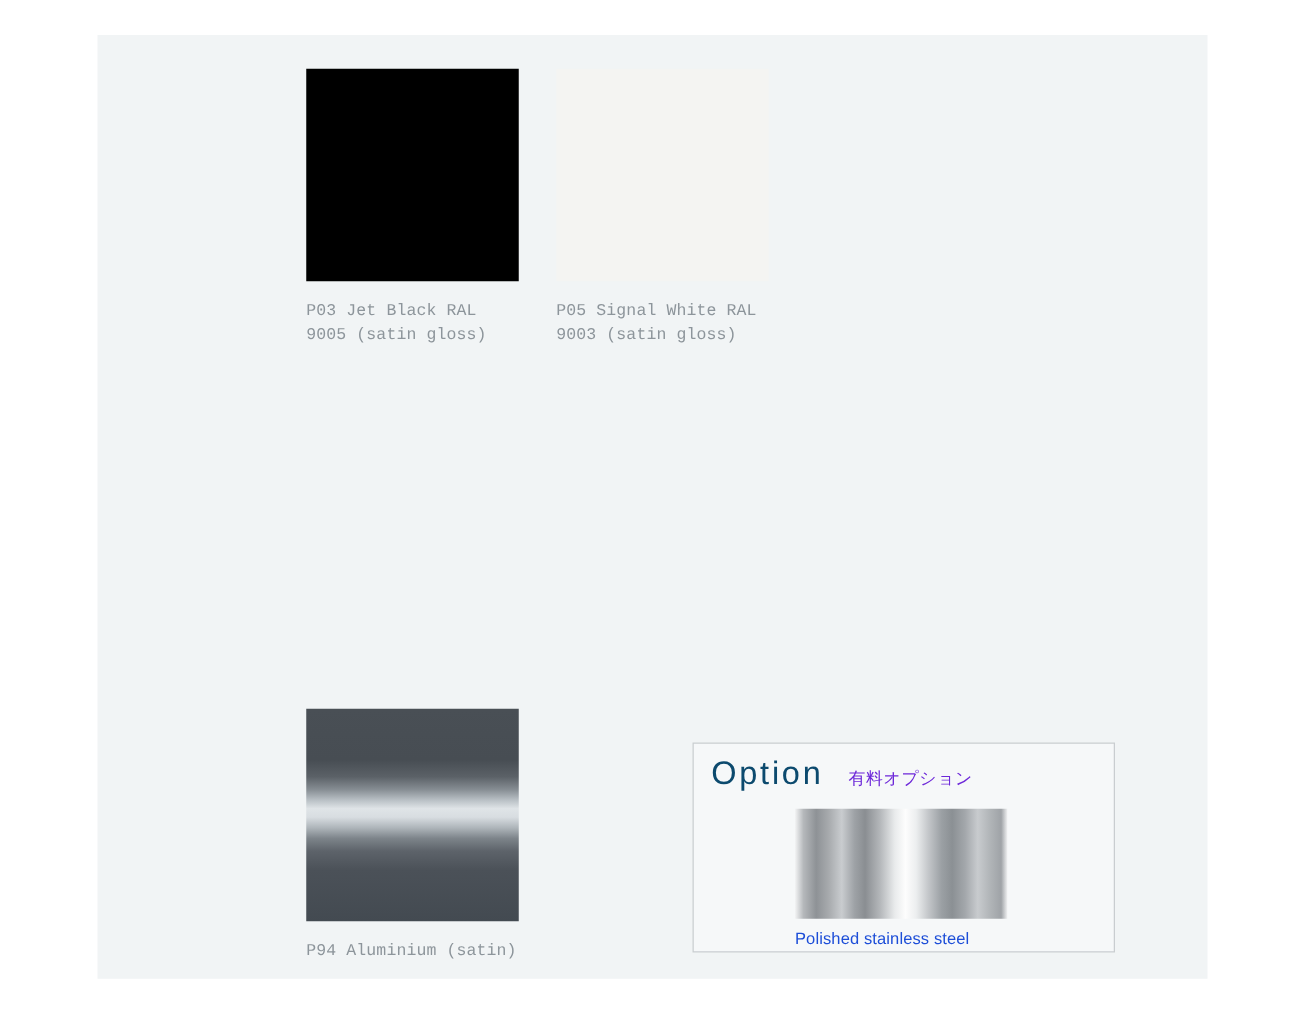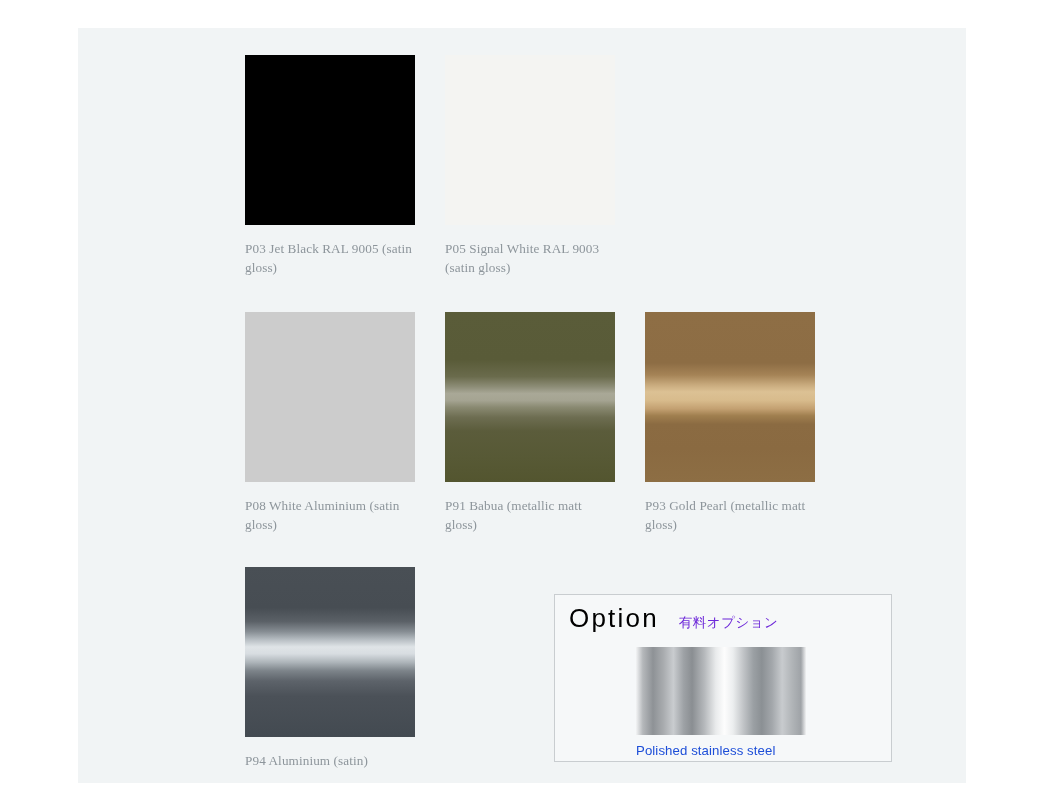--- a/index.html
+++ b/index.html
@@ -50,21 +50,21 @@
     height: 170px;
     display: block;
   }
 
   .caption {
     margin-top: 14px;
     width: 172px;
     font-size: 13.2px;
     line-height: 19px;
     color: #8d959b;
-    font-family: Liberation Serif, serif;
+    font-family: Liberation Mono, monospace;
     letter-spacing: 0.1px;
   }
 
   
   .chip-black {
     background: #000000;
   }
 
   .chip-purewhite {
     background:
@@ -152,21 +152,21 @@
     position: absolute;
     left: 14px;
     top: 8px;
     display: flex;
     align-items: baseline;
   }
 
   .option-title {
     font-size: 26px;
     font-weight: 400;
-    color: #000000;
+    color: #0c4a6e;
     letter-spacing: 2.2px;
     font-family: "Liberation Sans", sans-serif;
     text-align: right;
   }
 
   .option-sub {
     margin-left: 20px;
     font-size: 13.5px;
     color: #6d28d9;
     font-family: "DejaVu Sans", sans-serif;
@@ -230,34 +230,20 @@
         <div class="cell">
           <span class="chip chip-black"></span>
           <div class="caption">P03 Jet Black RAL 9005 (satin gloss)</div>
         </div>
         <div class="cell">
           <span class="chip chip-signalwhite"></span>
           <div class="caption">P05 Signal White RAL 9003 (satin gloss)</div>
         </div>
       </div>
 
-      <div class="grid-row">
-        <div class="cell">
-          <span class="chip chip-whitealu"></span>
-          <div class="caption">P08 White Aluminium (satin gloss)</div>
-        </div>
-        <div class="cell">
-          <span class="chip chip-babua"></span>
-          <div class="caption">P91 Babua (metallic matt gloss)</div>
-        </div>
-        <div class="cell">
-          <span class="chip chip-goldpearl"></span>
-          <div class="caption">P93 Gold Pearl (metallic matt gloss)</div>
-        </div>
-      </div>
 
     </div>
 
     <div class="bottom-cell">
       <span class="chip chip-aluglossy"></span>
       <div class="caption">P94 Aluminium (satin)</div>
     </div>
 
     <div class="option-box">
       <div class="option-head">

